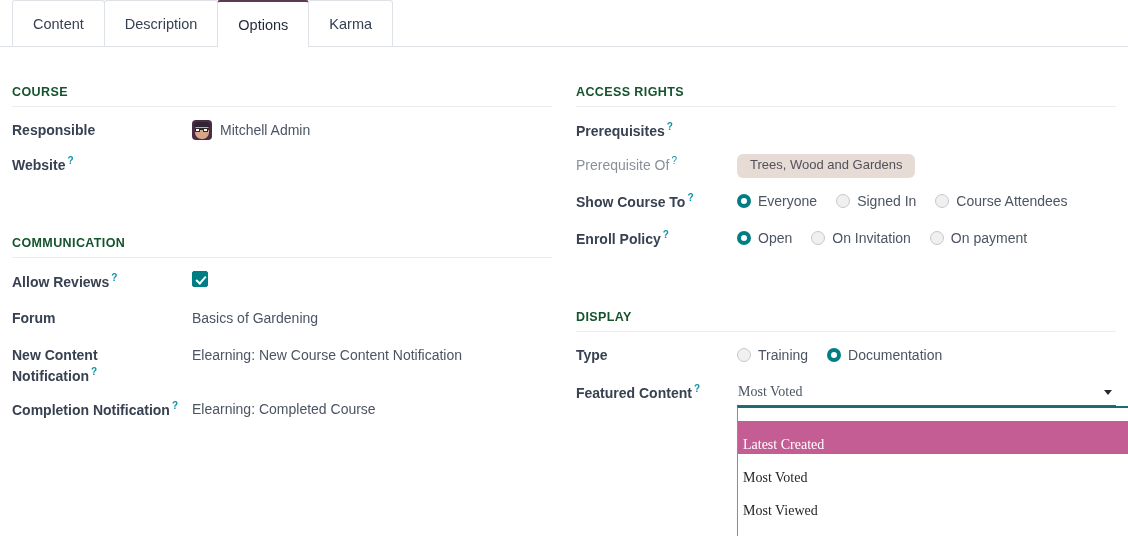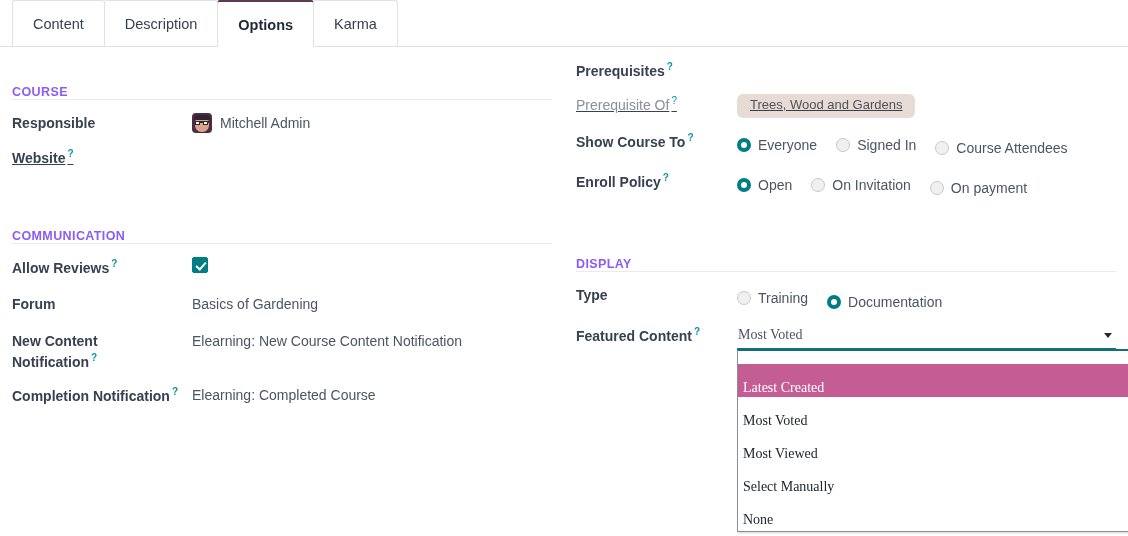--- a/index.html
+++ b/index.html
@@ -38,54 +38,54 @@
     white-space: nowrap;
     position: relative;
   }
   .tab.active {
     background: #ffffff;
     border-top: 2px solid #5c3a52;
     color: #1f2937;
     z-index: 3;
     margin-bottom: -1px;
     height: 47px;
-    font-weight: bold;
   }
 
   
   .sheet {
     display: flex;
     padding: 0;
     height: 489px;
   }
   .col {
     width: 564px;
     padding: 0 12px;
     position: relative;
   }
 
   .section-title {
     font-size: 12.5px;
     font-weight: bold;
     letter-spacing: .4px;
-    color: #8b5cf6;
+    color: #14532d;
     text-transform: uppercase;
     padding-top: 38px;
+    padding-bottom: 7px;
     border-bottom: 1px solid #e9ecef;
   }
   .section-title.second { padding-top: 58px; }
 
   .row {
     display: flex;
     align-items: flex-start;
     min-height: 24px;
     margin-top: 13px;
     gap: 13px;
   }
-  .row.tight { margin-top: 10px; text-decoration: underline; }
+  .row.tight { margin-top: 10px; }
 
   .lbl {
     font-size: 14px;
     font-weight: bold;
     color: #374151;
     flex: 0 0 auto;
     line-height: 1.45;
   }
   .lbl.muted { color: #8a8f98; font-weight: normal; }
   .lbl.w-left  { width: 167px; }
@@ -171,21 +171,21 @@
     transform: rotate(42deg);
   }
 
   
   .radio-group { display: flex; align-items: center; flex-wrap: wrap; }
   .radio-item {
     display: flex; align-items: center;
     margin-right: 19px;
     cursor: pointer;
   }
-  .radio-item:last-child { margin-right: 0; margin-top: 7px; }
+  .radio-item:last-child { margin-right: 0; }
   .radio {
     width: 14px; height: 14px;
     border-radius: 50%;
     border: 1px solid #c6c8cc;
     background: #f0f0f1;
     margin-right: 7px;
     flex: 0 0 auto;
     position: relative;
   }
   .radio.on {
@@ -318,20 +318,21 @@
       <div class="lbl w-left">
         <span>Completion Notification</span><span class="help">?</span>
       </div>
       <div class="val">Elearning: Completed Course</div>
     </div>
 
   </div>
 
   <div class="col">
 
+    <div class="section-title">ACCESS RIGHTS</div>
 
     <div class="row">
       <div class="lbl w-right">
         <span>Prerequisites</span><span class="help">?</span>
       </div>
       <div class="val"></div>
     </div>
 
     <div class="row tight">
       <div class="lbl w-right muted">

